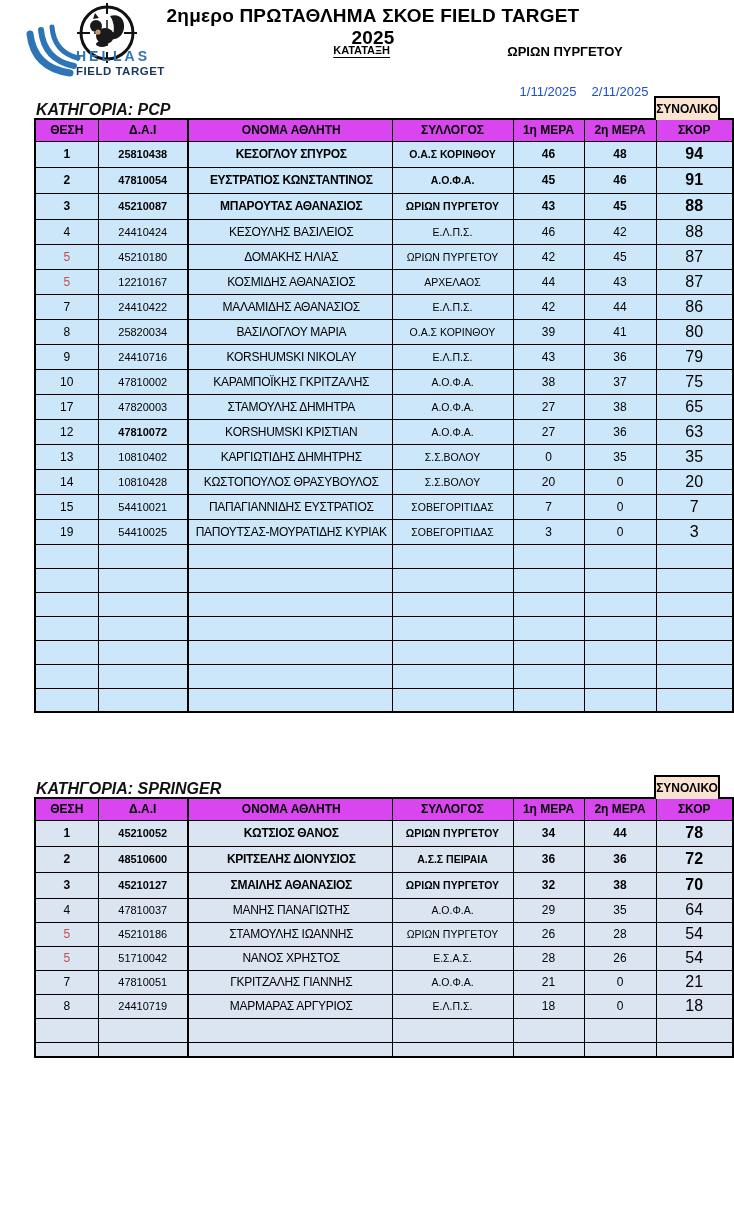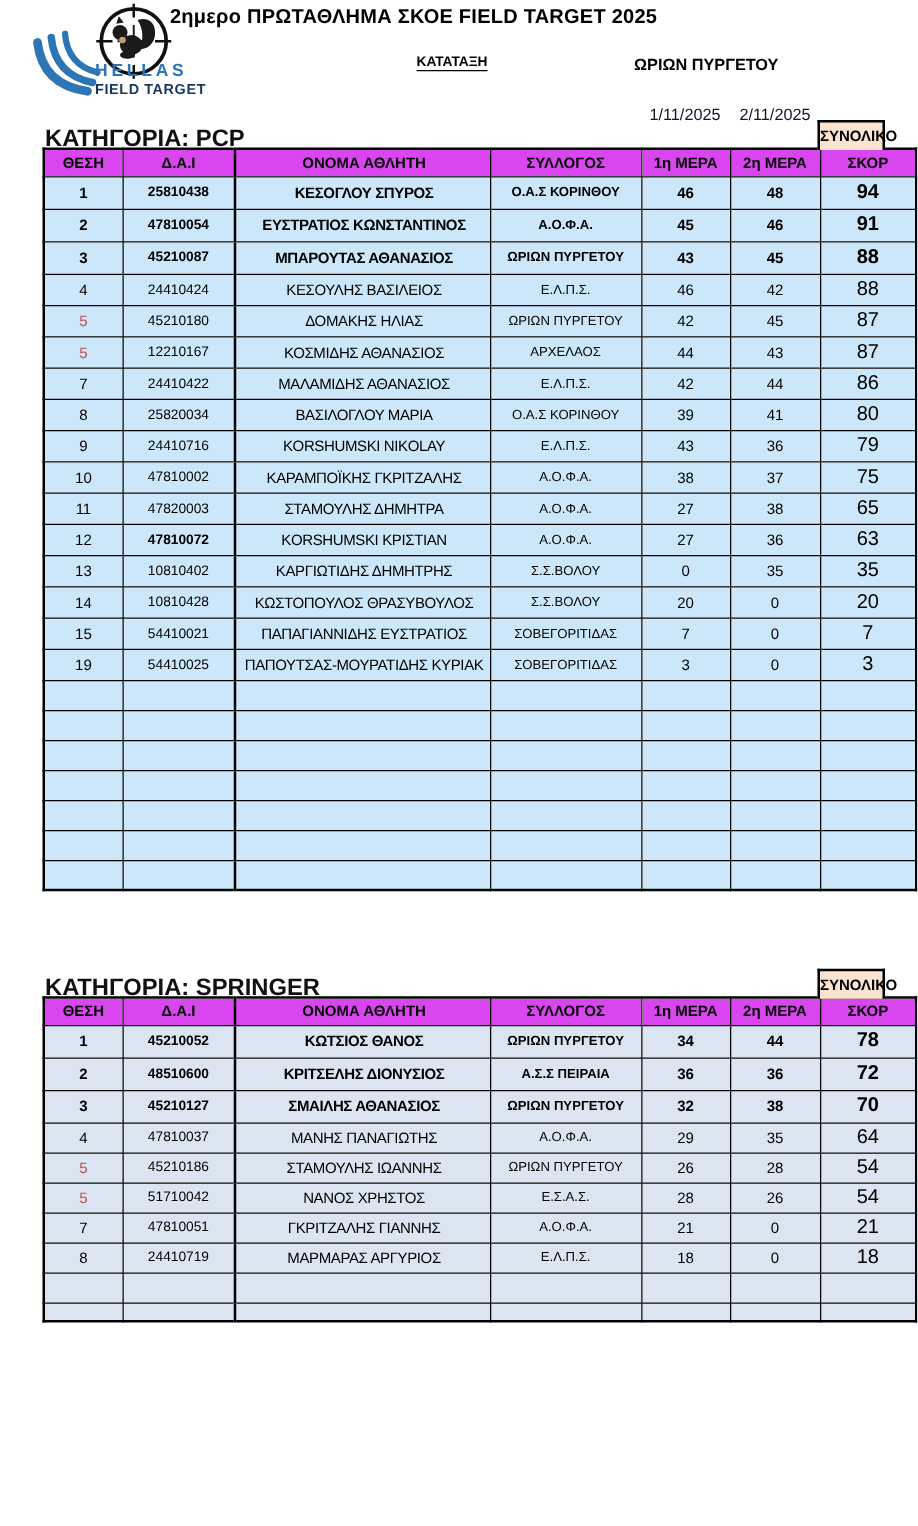--- a/index.html
+++ b/index.html
@@ -2,34 +2,34 @@
 <html><head>
 <meta charset="utf-8">
 <style>
   html,body{margin:0;padding:0;background:#fff;}
   .sheet{
     position:relative;width:734px;height:1221px;background:#ffffff;
     font-family:"Liberation Sans", sans-serif;color:#000;overflow:hidden;
   }
   
   .logo{position:absolute;left:12px;top:2px;width:170px;height:92px;}
-  .main-title{position:absolute;left:136px;top:5px;width:430px;
-    font-size:16px;font-weight:700;letter-spacing:.2px;}
+  .main-title{position:absolute;left:158px;top:5px;width:430px;text-align:center;
+    font-size:19px;font-weight:700;letter-spacing:.2px;}
   .rank-title{position:absolute;left:180px;top:44px;width:210px;text-align:right;
     font-size:11px;font-weight:700;text-decoration:underline;text-underline-offset:3px;}
   .venue{position:absolute;left:470px;top:44px;width:190px;text-align:center;
     font-size:13px;font-weight:700;}
-  .date{position:absolute;top:84px;width:72px;text-align:center;font-size:13px;color:#0f172a;}
+  .date{position:absolute;top:84px;width:72px;text-align:center;font-size:13px;color:#1d4ed8;}
   .date-1{left:512px;} .date-2{left:584px;}
   
   .tblock{position:absolute;left:34px;width:700px;}
   .tblock-1{top:96px;} .tblock-2{top:775px;}
-  .cat-label{position:absolute;left:2px;top:5px;font-size:19px;font-weight:700;
-    color:#111;}
-  .total-top{position:absolute;left:620px;top:0;width:54px;height:24px;z-index:3;
+  .cat-label{position:absolute;left:2px;top:5px;font-size:16px;font-weight:700;
+    font-style:italic;color:#111;}
+  .total-top{position:absolute;left:620px;top:0;width:66px;height:24px;z-index:3;
     background:#fbe3d2;border:2px solid #000;border-bottom:none;box-sizing:border-box;
     text-align:center;font-size:12px;font-weight:700;line-height:23px;}
   table.res{position:absolute;left:0;top:22px;border-collapse:collapse;table-layout:fixed;
     width:698px;border:2px solid #000;}
   table.res th,table.res td{border:1px solid #000;padding:0 2px;overflow:hidden;
     white-space:nowrap;box-sizing:border-box;text-align:center;vertical-align:middle;}
   table.res th{background:#d946ef;font-size:12px;font-weight:700;height:22px;margin-top:20px;}
   .t1 td{background:#cde7fa;} .t2 td{background:#dbe5f2;}
   tr.r-data td{height:25px;} .t2 tr.r-data td{height:24px;}
   tr.r-bold td{height:26px;font-weight:700;}
@@ -191,21 +191,21 @@
           <tr class="r-data">
             <td class="c-pos">10</td>
             <td class="c-dai">47810002</td>
             <td class="c-name">ΚΑΡΑΜΠΟΪΚΗΣ ΓΚΡΙΤΖΑΛΗΣ</td>
             <td class="c-club">Α.Ο.Φ.Α.</td>
             <td class="c-d1">38</td>
             <td class="c-d2">37</td>
             <td class="c-total">75</td>
           </tr>
           <tr class="r-data">
-            <td class="c-pos">11</td>
+            <td class="c-pos">17</td>
             <td class="c-dai">47820003</td>
             <td class="c-name">ΣΤΑΜΟΥΛΗΣ ΔΗΜΗΤΡΑ</td>
             <td class="c-club">Α.Ο.Φ.Α.</td>
             <td class="c-d1">27</td>
             <td class="c-d2">38</td>
             <td class="c-total">65</td>
           </tr>
           <tr class="r-data">
             <td class="c-pos">12</td>
             <td class="c-dai dai-bold">47810072</td>

